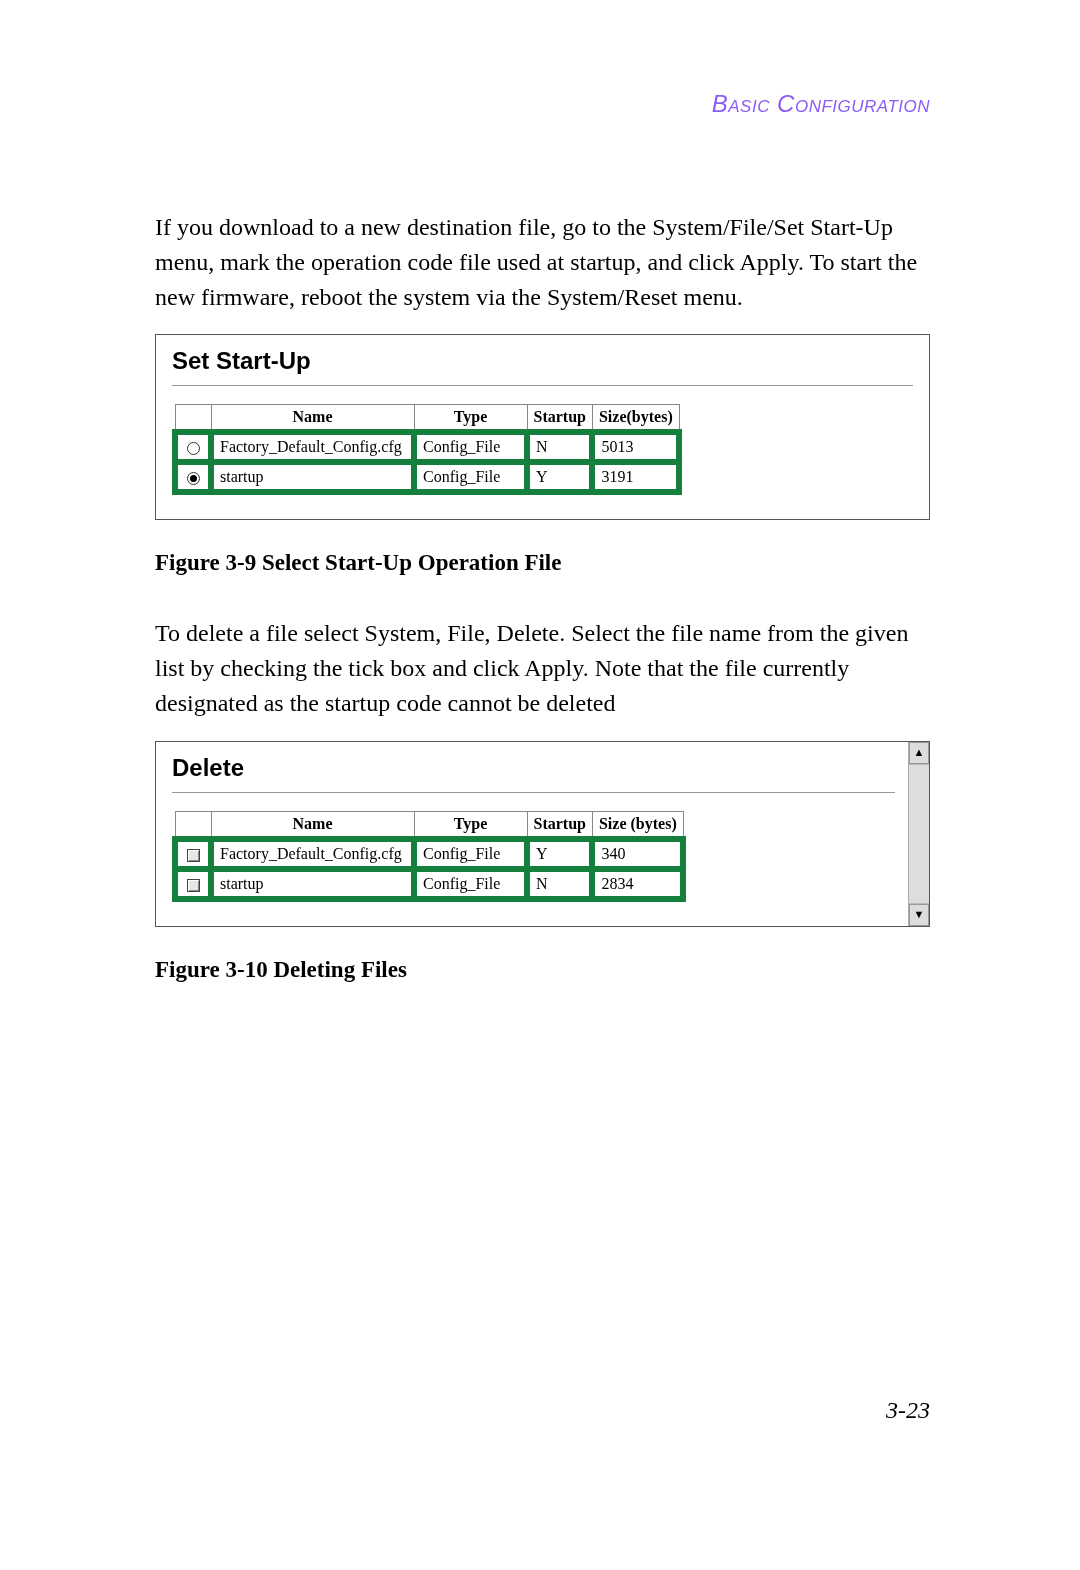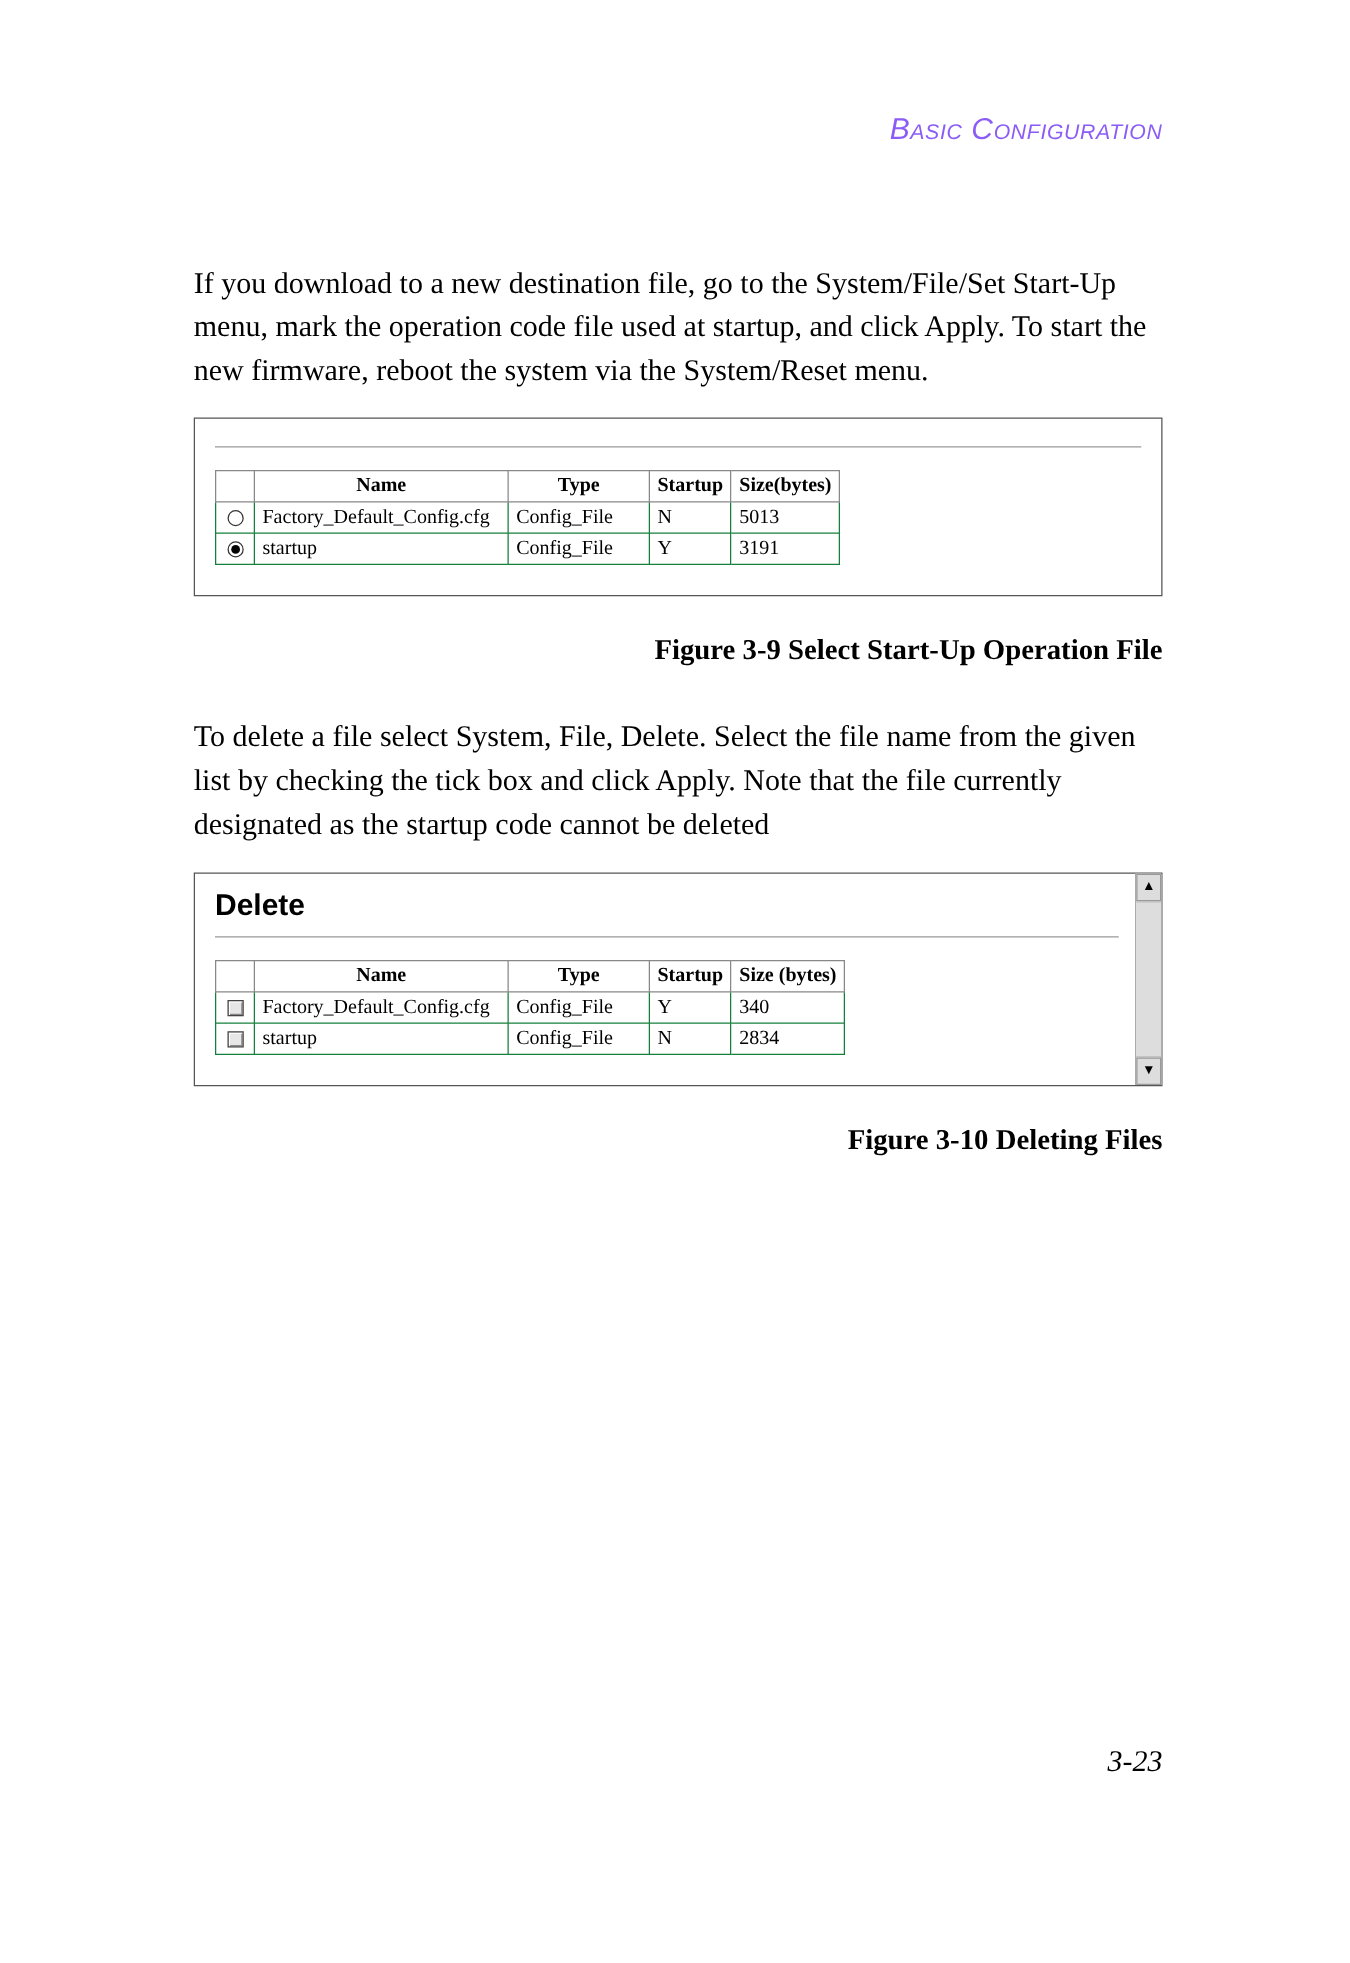--- a/index.html
+++ b/index.html
@@ -60,21 +60,21 @@
     font-size: 16px;
   }
   .file-table th {
     border: 1px solid #888;
     padding: 3px 6px;
     font-weight: bold;
     text-align: center;
     background: #fff;
   }
   .file-table td {
-    border: 1px solid #15803d;
+    border: 6px solid #15803d;
     padding: 3px 6px;
     text-align: left;
     vertical-align: middle;
   }
   .file-table td.sel {
     text-align: center;
     width: 22px;
     padding: 2px 4px;
   }
   .radio-glyph, .check-glyph {
@@ -97,21 +97,21 @@
     width: 7px; height: 7px;
     border-radius: 50%;
     background: #000;
   }
   .check-glyph {
     border: 1px solid #444;
     background: #e7e7e7;
     box-shadow: inset 1px 1px 0 #fff, inset -1px -1px 0 #888;
   }
   .figure-caption {
-    text-align: right;
+    text-align: left;
     font-weight: bold;
     font-size: 23px;
     margin-bottom: 40px;
   }
   .scrollbar {
     position: absolute;
     right: 0;
     top: 0;
     bottom: 0;
     width: 20px;
@@ -154,20 +154,21 @@
 </head>
 <body>
 
 <div class="page">
 
   <div class="header">Basic Configuration</div>
 
   <p class="body-text">If you download to a new destination file, go to the System/File/Set Start-Up menu, mark the operation code file used at startup, and click Apply. To start the new firmware, reboot the system via the System/Reset menu.</p>
 
   <div class="figure-box">
+    <div class="figure-title">Set Start-Up</div>
     <hr class="figure-rule">
     <table class="file-table">
       <tbody>
           <tr>
         <th></th>
         <th style="min-width:190px">Name</th>
         <th style="min-width:100px">Type</th>
         <th>Startup</th>
         <th>Size(bytes)</th>
       </tr>

